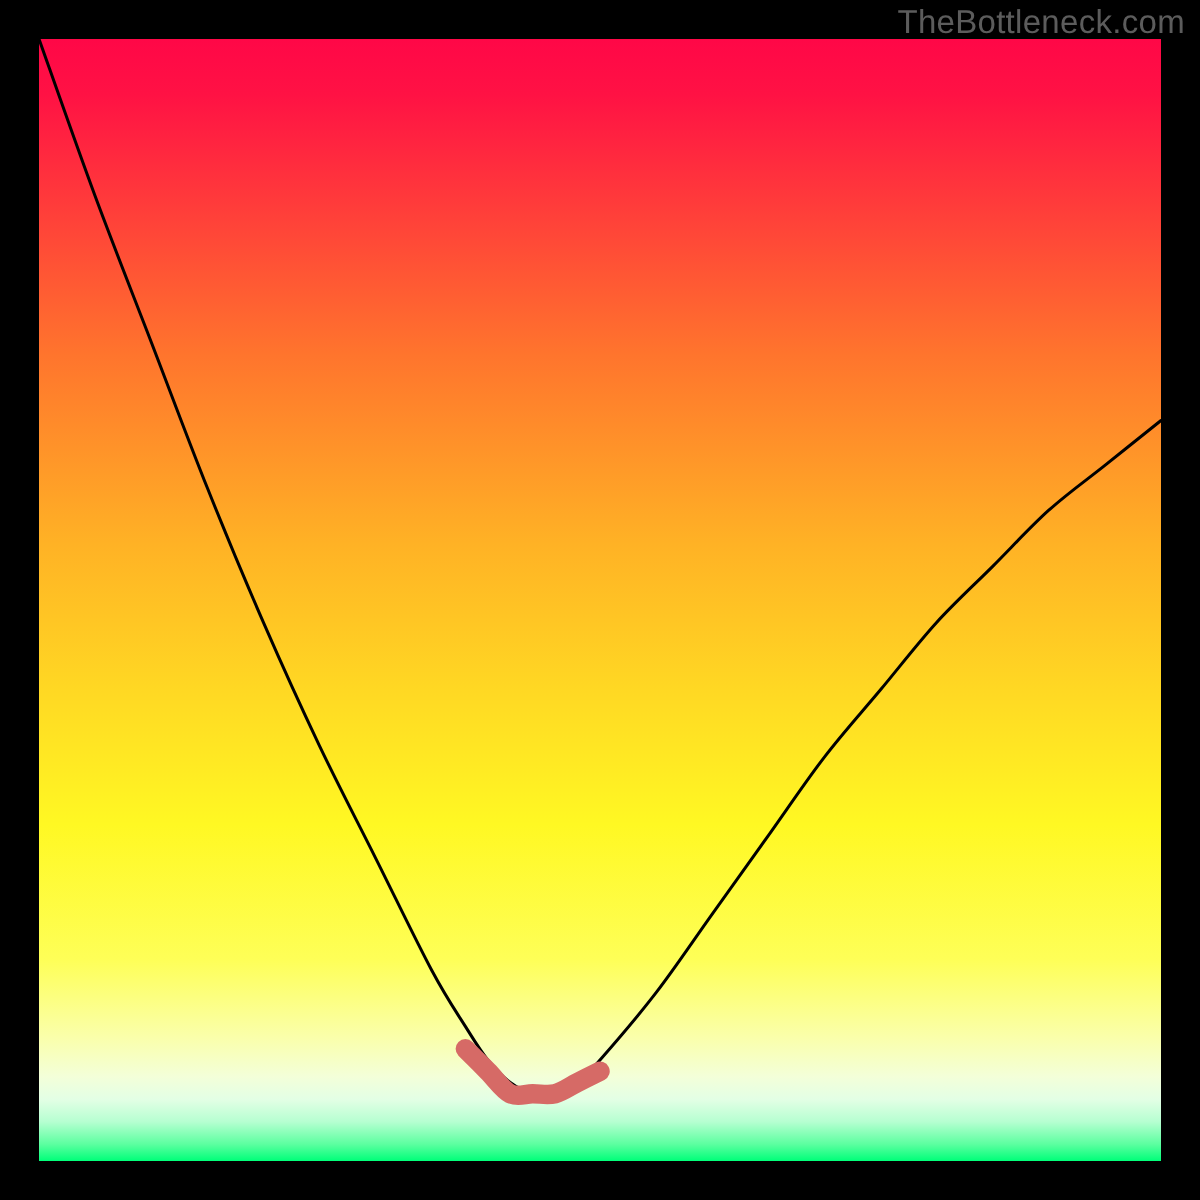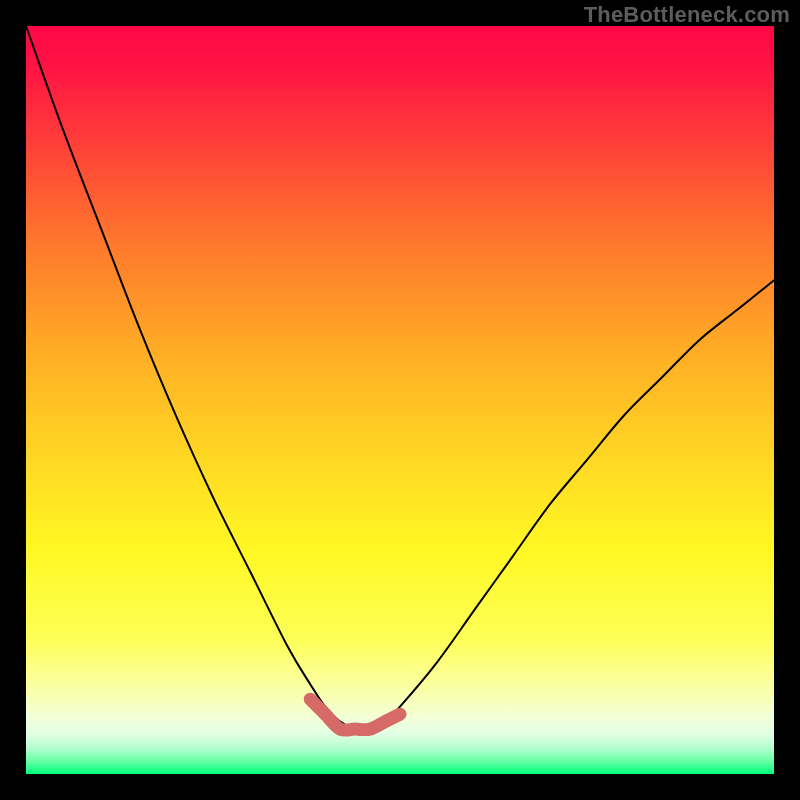--- a/index.html
+++ b/index.html
@@ -16,21 +16,21 @@
     width: 800px;
     height: 800px;
     background: #000;
   }
   .watermark {
     position: absolute;
     top: 2px;
     right: 10px;
     color: #5c5c5c;
     font-size: 22px;
-    font-weight: 700;
+    font-weight: 400;
     letter-spacing: 0.2px;
     z-index: 5;
   }
   .plot {
     position: absolute;
     left: 26px;
     top: 26px;
     width: 748px;
     height: 748px;
   }

